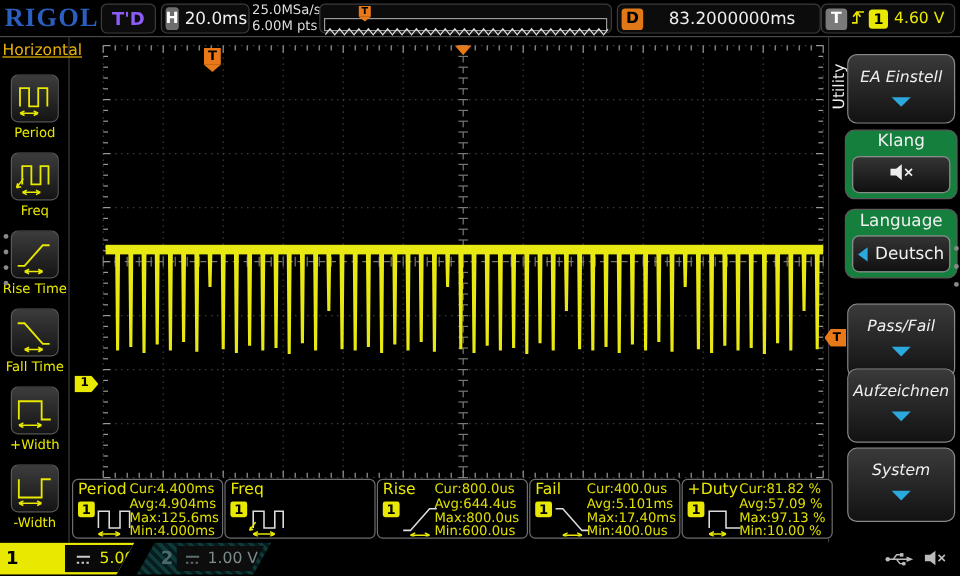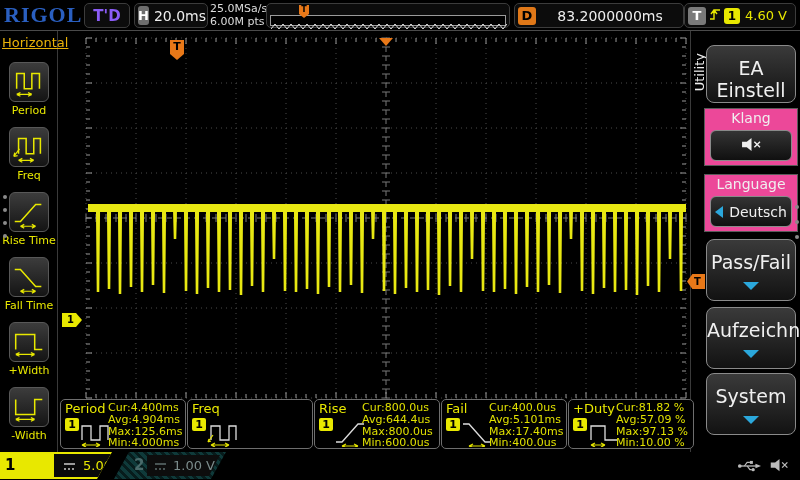--- a/index.html
+++ b/index.html
@@ -40,25 +40,25 @@
   .lbtn { position:absolute; left:9px; width:40px; height:40px;
           background:linear-gradient(#3c3c3c,#141414); border:1px solid #585858; border-radius:6px; }
   .llabel { position:absolute; left:0; width:58px; text-align:center; color:#e8e800; font-size:11px; }
   .dot { position:absolute; width:4px; height:4px; border-radius:50%; background:#8a8a8a; }
 
   
   .rightbar { position:absolute; left:690px; top:31px; width:110px; height:449px; border-left:1px solid #3a3a3a; }
   .utility { position:absolute; left:1px; top:22px; color:#eee; font-size:13px;
              writing-mode:vertical-rl; transform:rotate(180deg); }
   .rbtn { position:absolute; left:15px; width:90px; background:linear-gradient(#3a3a3a,#121212);
-          border:1px solid #8a8a8a; border-radius:8px; color:#f0f0f0; font-size:19px; text-align:center; }
+          border:1px solid #8a8a8a; border-radius:8px; color:#f0f0f0; font-size:13px; text-align:center;font-style:italic; }
   .rbtn span { display:block; margin-top:11px; }
   .arr-down { display:block; width:0; height:0; margin:9px auto 0;
               border-left:8px solid transparent; border-right:8px solid transparent; border-top:8px solid #2ba8dc; }
-  .rslot { position:absolute; left:13px; width:94px; border:1px solid #5a5a5a; border-radius:0; background:#ec4899; }
+  .rslot { position:absolute; left:13px; width:94px; border:1px solid #5a5a5a; border-radius:8px; background:#15803d; }
   .rslot-label { color:#f0f0f0; font-size:14px; text-align:center; margin-top:1px; }
   .inner-btn { position:absolute; left:5px; right:5px; top:21px; bottom:4px;
                background:linear-gradient(#343434,#101010); border:1px solid #8a8a8a; border-radius:6px;
                display:flex; align-items:center; justify-content:center; gap:6px; color:#f0f0f0; font-size:14px; }
   .arr-left { width:0; height:0; border-top:6px solid transparent; border-bottom:6px solid transparent;
               border-right:8px solid #2ba8dc; }
 
   
   #scope-svg { position:absolute; left:0; top:0; pointer-events:none; }
 
@@ -577,21 +577,21 @@
     </div>
 
     <div class="rslot" style="top:143px;height:58px">
       <div class="rslot-label">Language</div>
       <div class="inner-btn">
         <i class="arr-left"></i>
         <span>Deutsch</span>
       </div>
     </div>
 
-    <div class="rbtn" style="top:208px;height:62px">
+    <div class="rbtn" style="top:222px;height:62px">
       <span>Pass/Fail</span>
       <i class="arr-down"></i>
     </div>
 
     <div class="rbtn" style="top:276px;height:62px">
       <span>Aufzeichnen</span>
       <i class="arr-down"></i>
     </div>
 
     <div class="rbtn" style="top:342px;height:62px">

